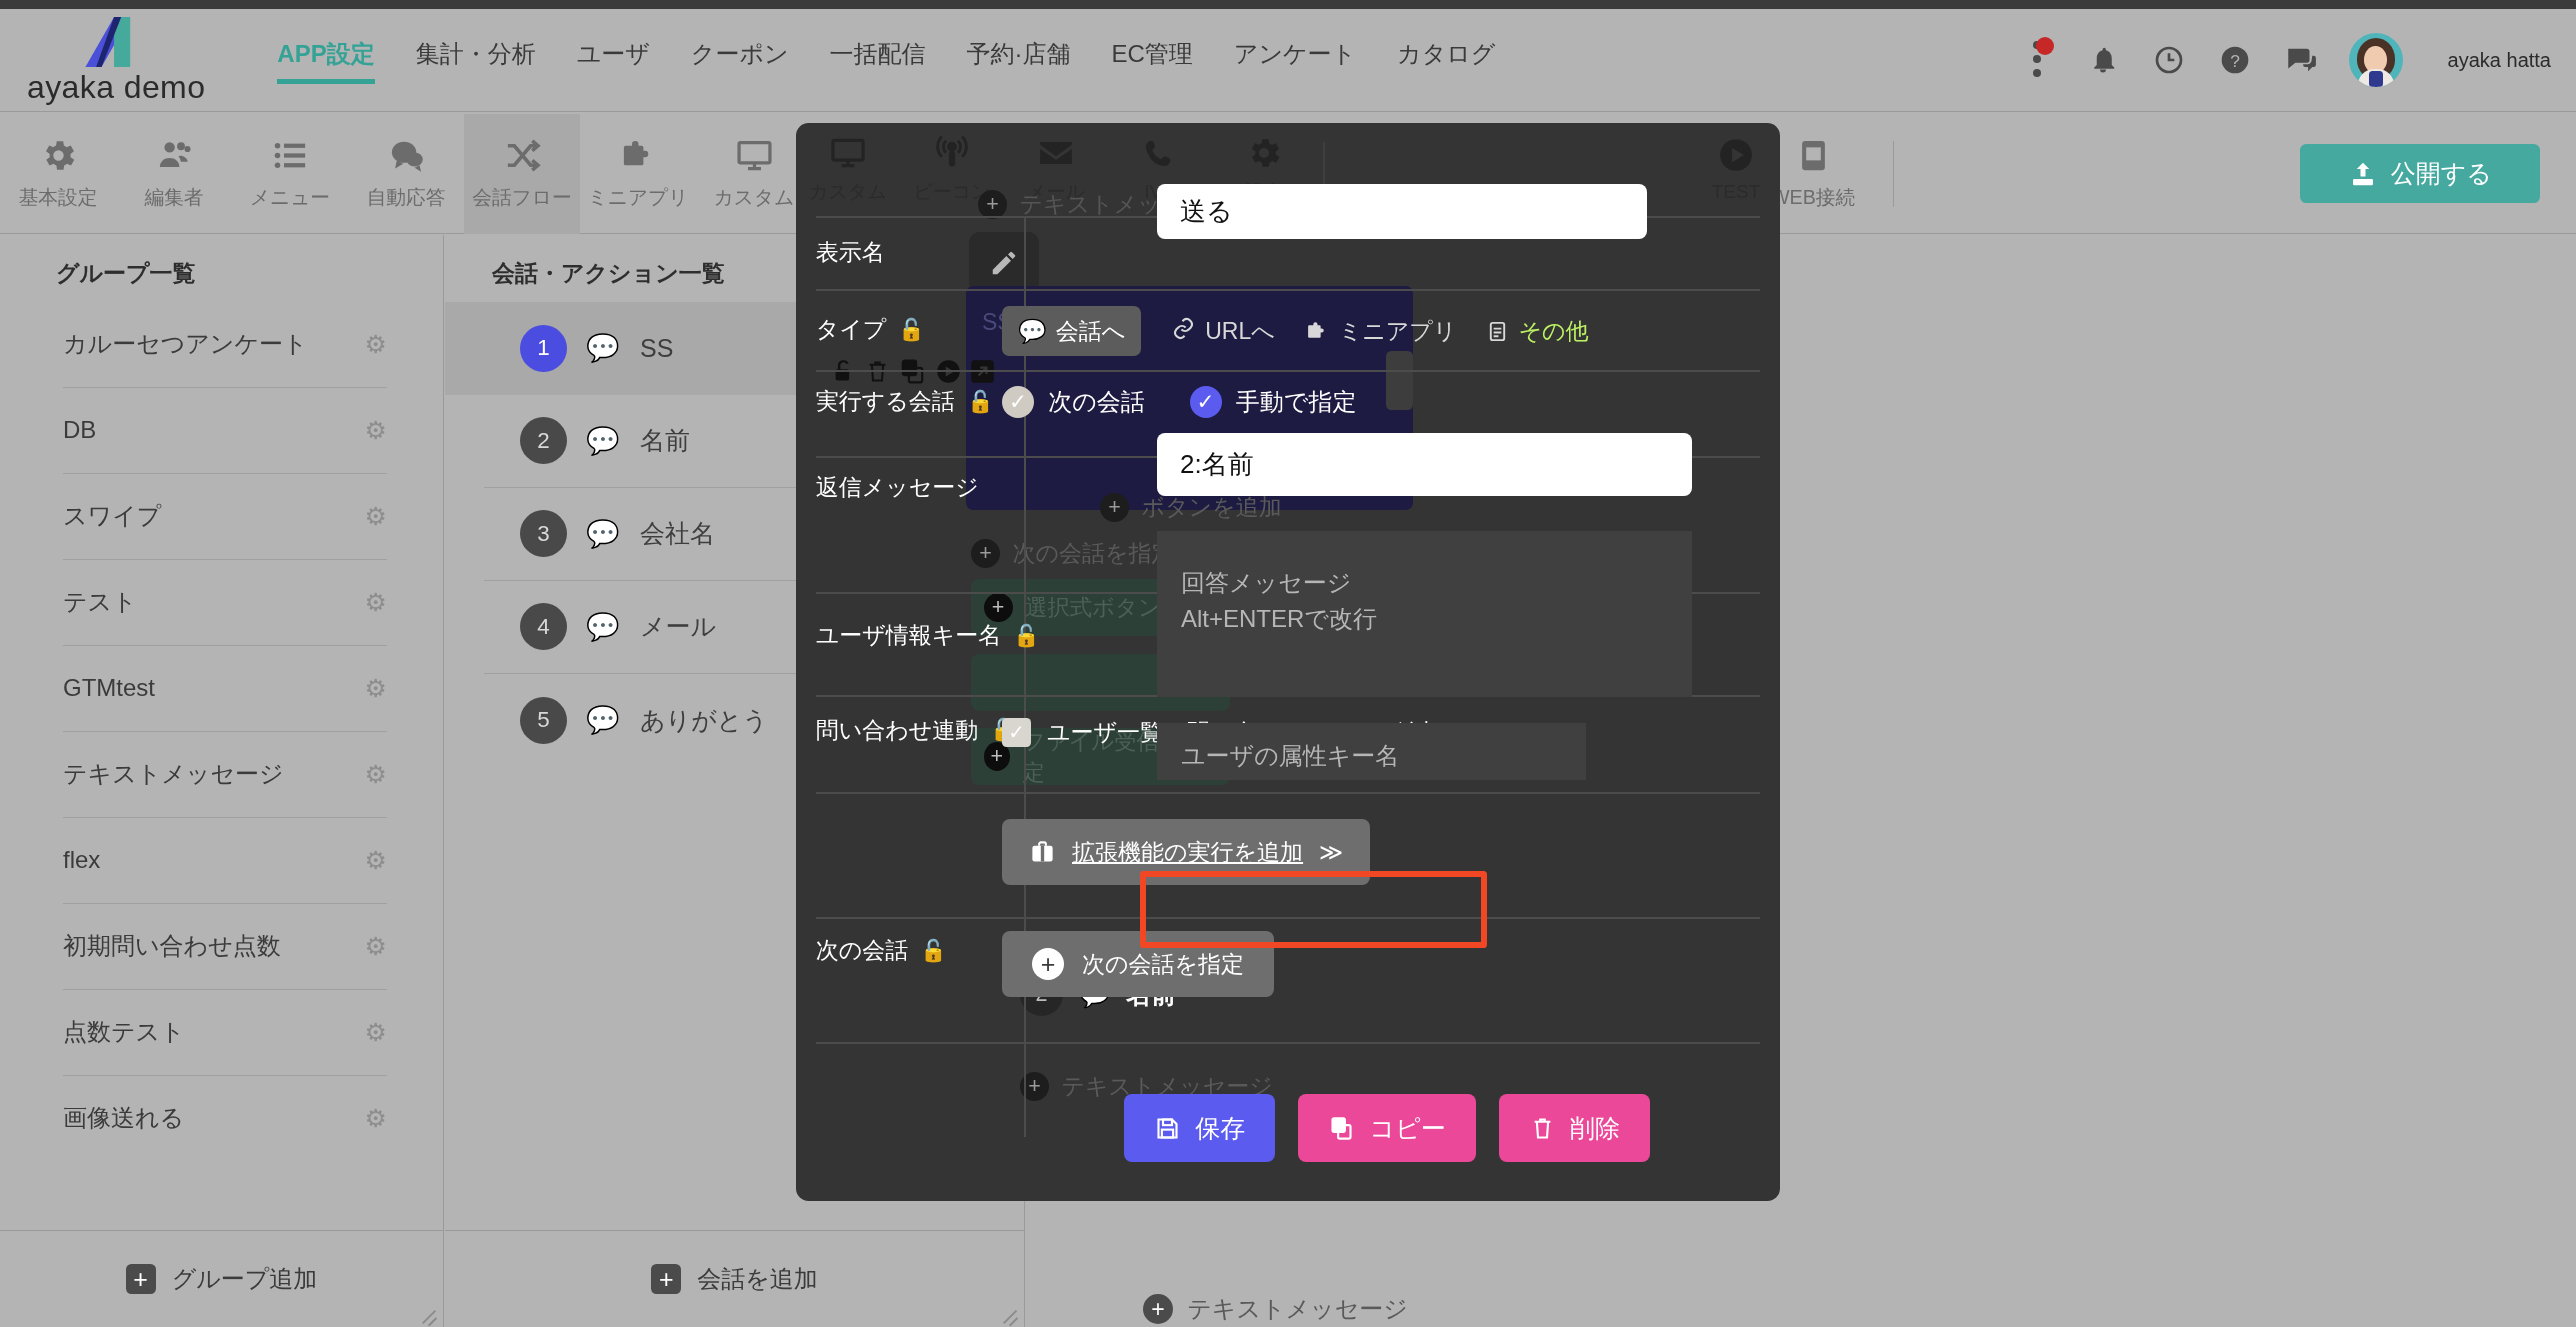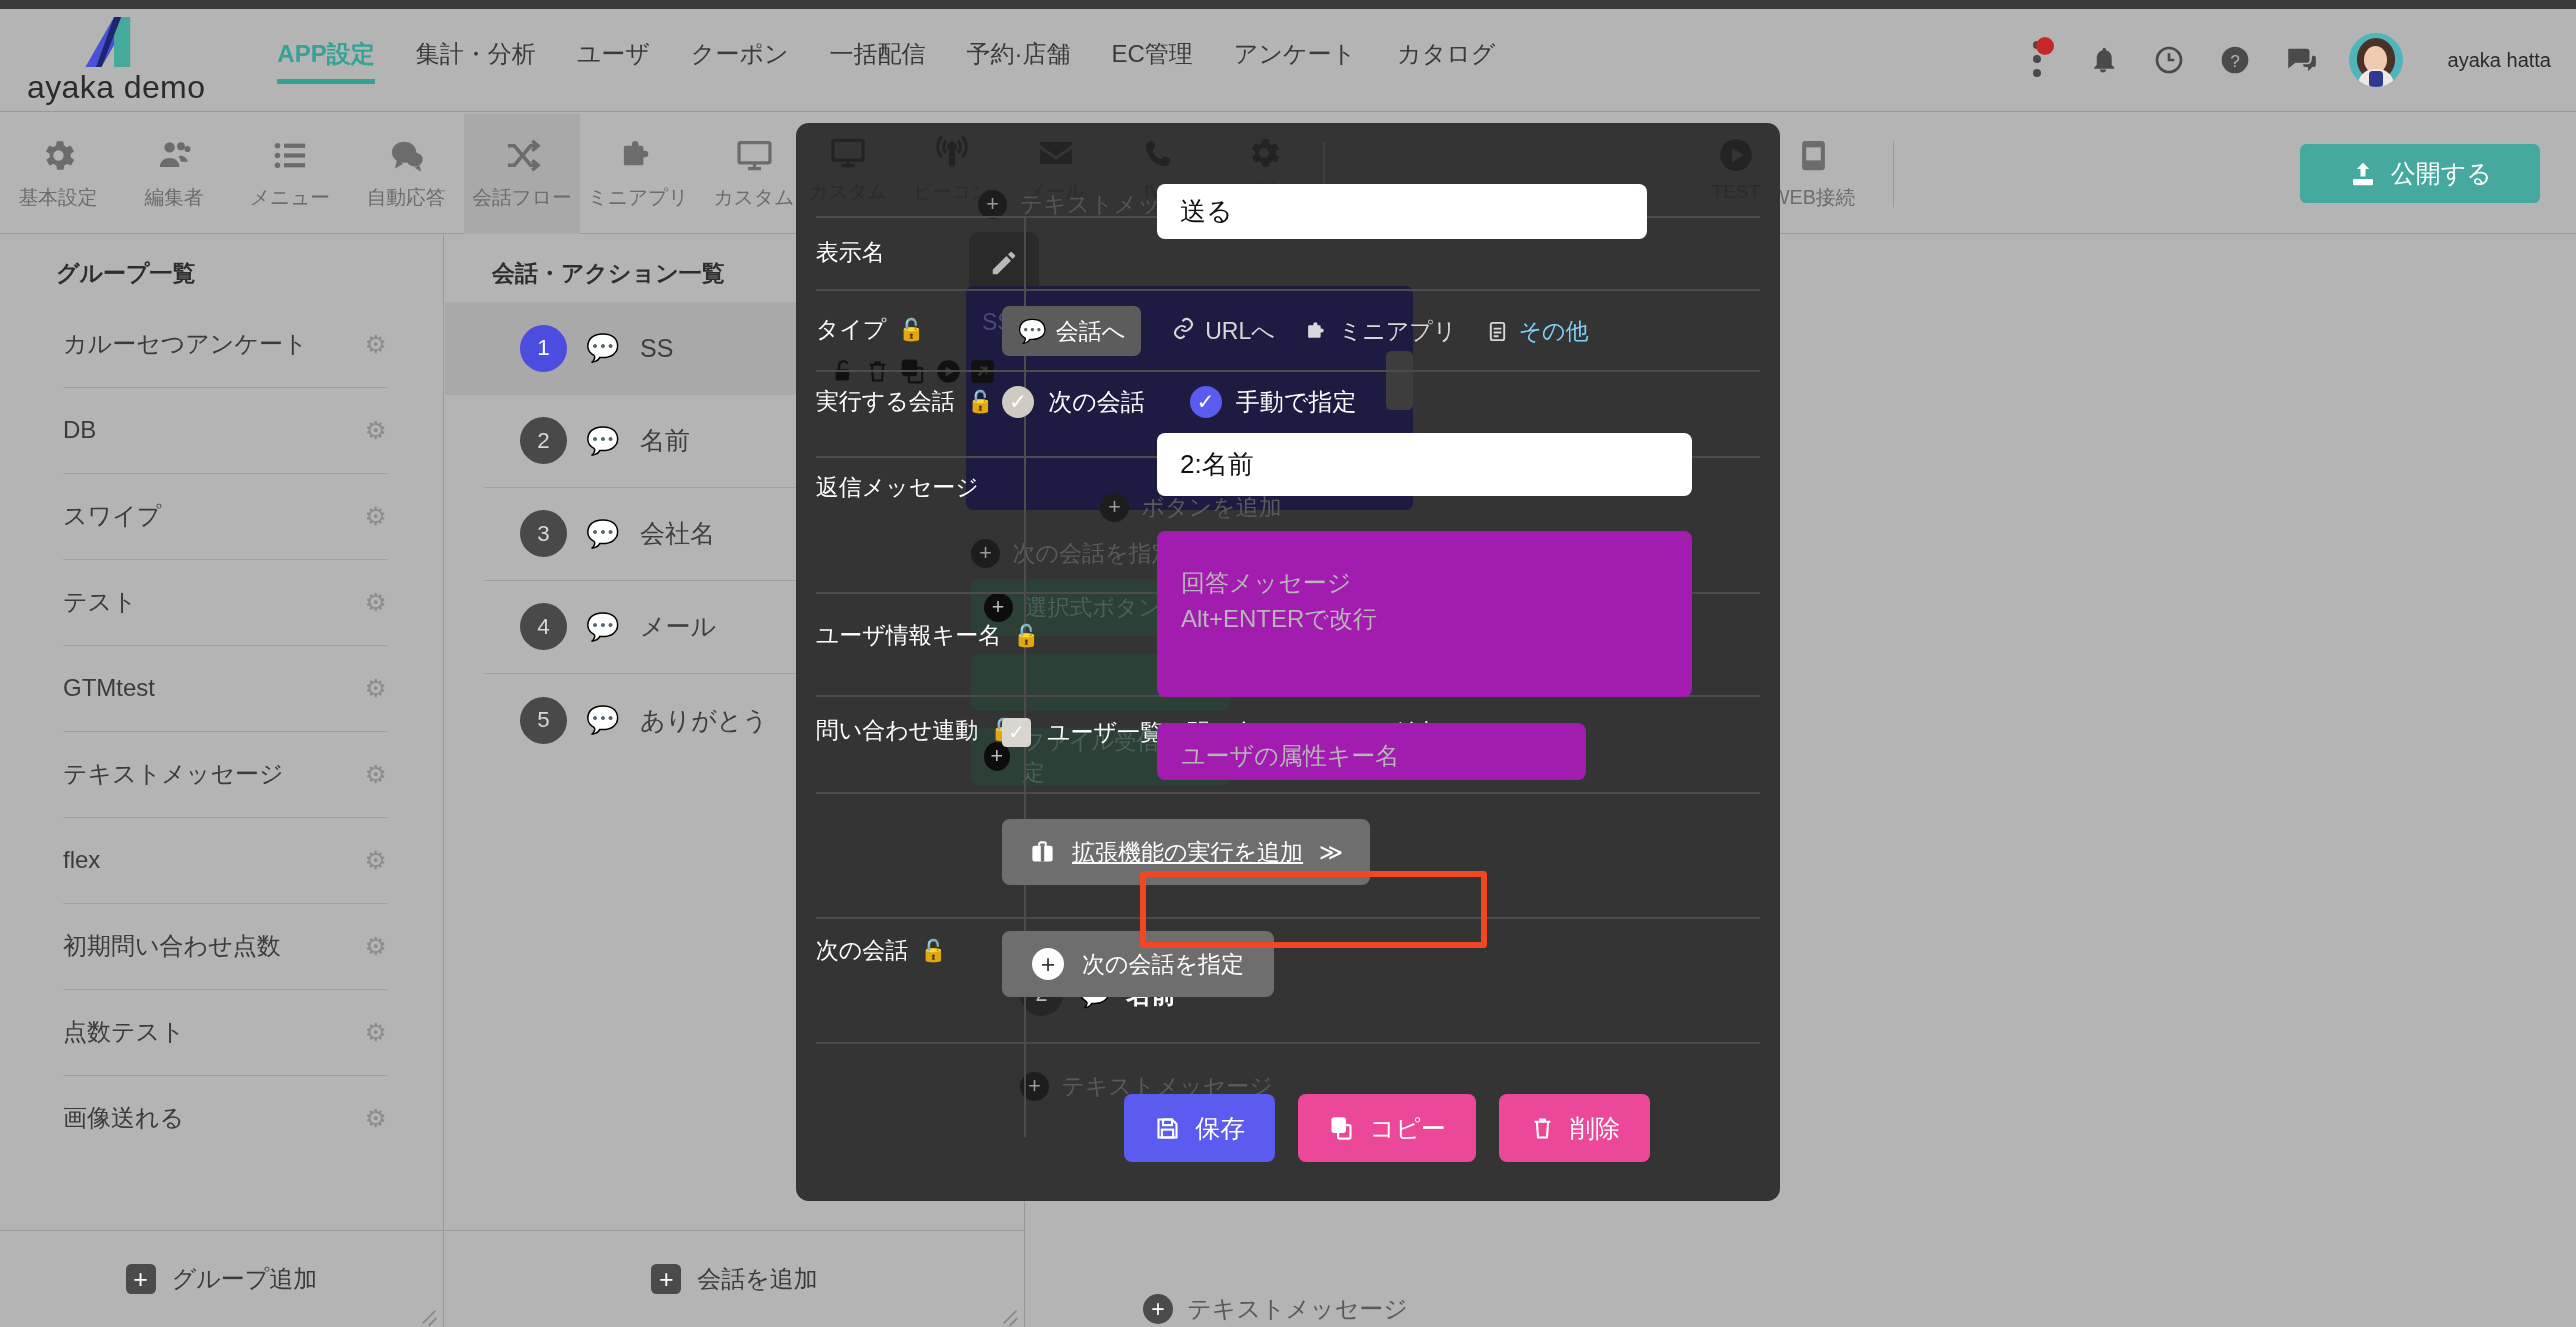--- a/index.html
+++ b/index.html
@@ -132,21 +132,21 @@
   .mlabel { width:206px; padding-left:19.7px; font-size:23px; color:#ffffff; display:flex; align-items:center; gap:12.5px; white-space:nowrap;}
   .lock { color:#9b9b9b; font-size:21.5px; }
   .mdiv { position:absolute; left:19.7px; right:19.7px; height:1.8px; background:#4c4c4c;}
   .vline { position:absolute; left:228px; width:1.8px; background:#4c4c4c;}
 
   .white-input {
     background:#fff; border-radius:8px; color:#111; font-size:26px;
     display:flex; align-items:center; padding-left:23px;
   }
   .white-area {
-    background:#a21caf; border-radius:8px; color:#b6b6b6; font-size:24px;
+    background:#404040; border-radius:0; color:#b6b6b6; font-size:24px;
     padding:34px 23px 0 24px; line-height:1.5;
   }
   .radio-row { display:flex; align-items:center; gap:19.7px; }
   .rcircle { width:32px; height:32px; border-radius:50%; display:flex; align-items:center; justify-content:center; font-size:21.5px; color:#fff;}
   .rcircle.off { background:#cfcbc2; color:#fff;}
   .rcircle.on { background:#5b5bf0; }
   .rlabel { font-size:24px; color:#fff; }
 
   .chk { width:29px; height:29px; border-radius:4.5px; background:#d8d6cf; display:flex; align-items:center; justify-content:center; color:#fff; font-size:19.7px; }
   .chk-label { font-size:23px; color:#fff; }
@@ -589,21 +589,21 @@
                 <path d="M14 11a5 5 0 0 0-7 0l-2 2a5 5 0 0 0 7 7l1-1"></path>
               </svg>
             <span>URLへ</span>
           </div>
           <div style="display:flex; align-items:center; gap:9px; font-size:23px; color:#d8d8d8;">
             <svg width="25" height="25" viewBox="0 0 24 24" fill="#d8d8d8">
                 <path d="M10 3a2 2 0 0 1 2 2v1h2a1 1 0 0 1 1 1v2h1a2 2 0 1 1 0 4h-1v4a1 1 0 0 1-1 1H4a1 1 0 0 1-1-1V7a1 1 0 0 1 1-1h4V5a2 2 0 0 1 2-2z"></path>
               </svg>
             <span>ミニアプリ</span>
           </div>
-          <div style="display:flex; align-items:center; gap:9px; font-size:23px; color:#7dd3fc;">
+          <div style="display:flex; align-items:center; gap:9px; font-size:23px; color:#bef264;">
             <svg width="23" height="25" viewBox="0 0 24 24" fill="none" stroke="#d8d8d8" stroke-width="2">
                 <rect x="5" y="3" width="14" height="18" rx="2"></rect>
                 <path d="M8 9h8M8 13h8M8 17h5"></path>
               </svg>
             <span>その他</span>
           </div>
         </div>
       </div>
 
       <div style="position:absolute; left:34px; top:234px; display:flex; gap:7.2px; align-items:center;">

